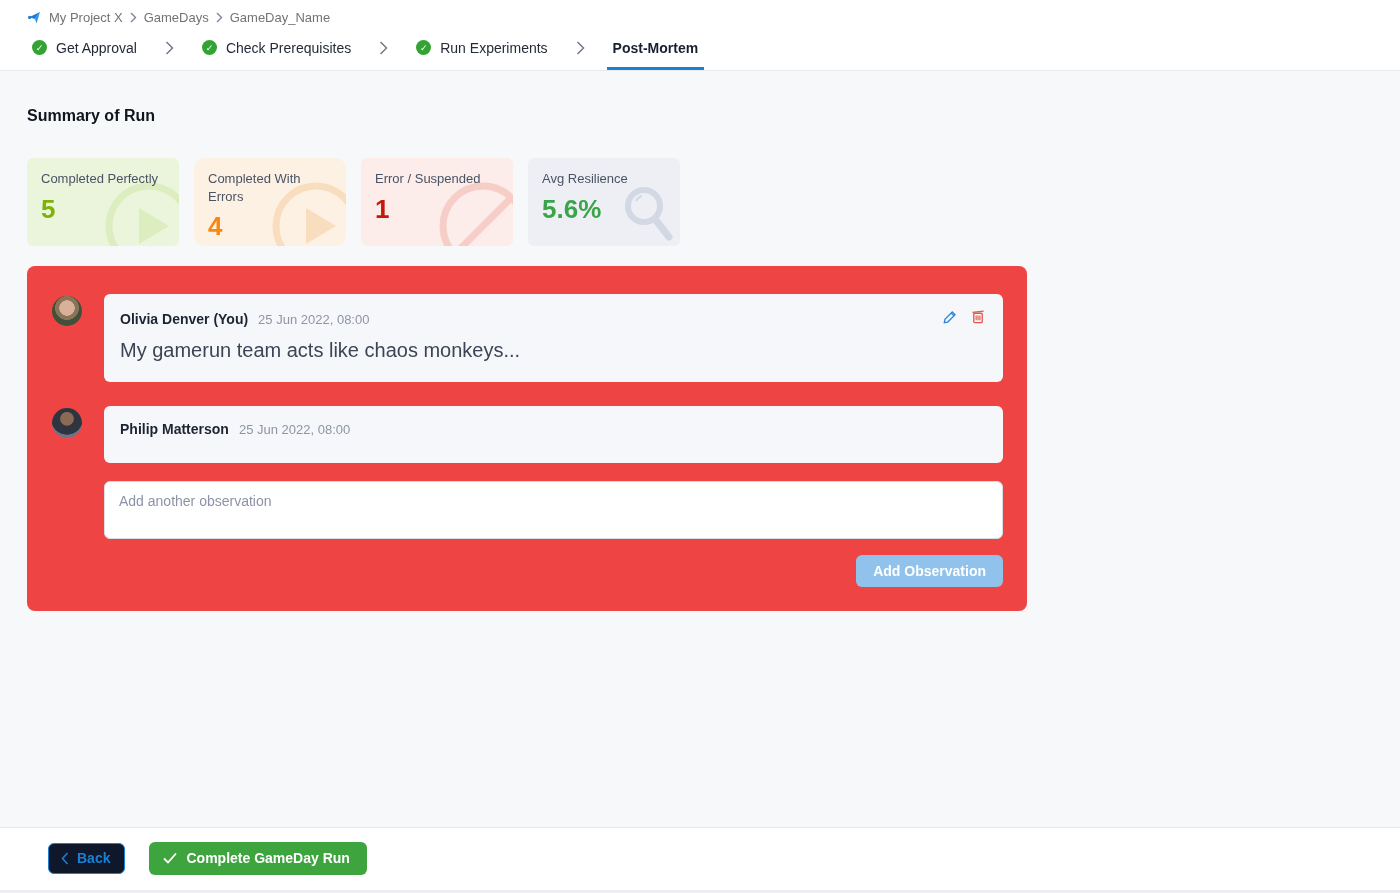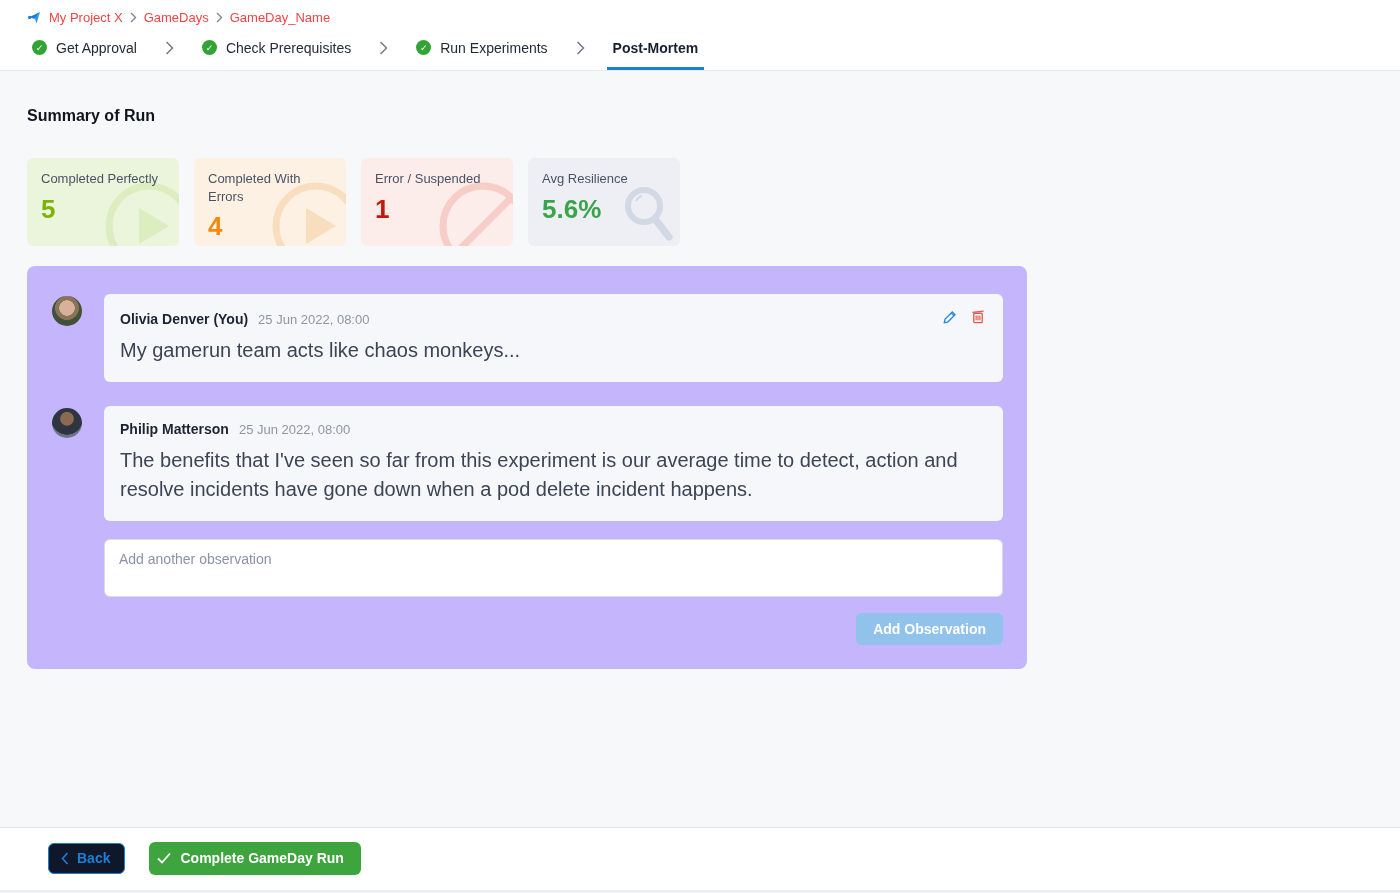--- a/index.html
+++ b/index.html
@@ -9,21 +9,21 @@
     background:#eceef2;
     color:#1c2433;
     overflow:hidden;
   }
   .page { height:890px; display:flex; flex-direction:column; background:#f7f8fa; }
   .bottom-edge { height:3px; background:#eceef2; }
 
   
   .top { background:#ffffff; padding:10px 27px 0 27px; }
   .breadcrumb { display:flex; align-items:center; font-size:13px; color:#1a7fd4; gap:7px; }
-  .breadcrumb a { color:#ef4444; text-decoration:none; cursor:pointer;text-align:center; }
+  .breadcrumb a { color:#737373; text-decoration:none; cursor:pointer;text-align:center; }
   .crumb-sep { color:#7c8699; font-size:12px; display:flex; align-items:center; }
   .title-row { display:flex; align-items:center; margin-top:13px; padding-bottom:14px; }
   .gamepad { width:36px; height:26px; margin-right:12px; flex:none; }
   .page-title { font-size:22px; font-weight:bold; color:#17223c; letter-spacing:.2px; }
   .status-badge {
     margin-left:16px; background:#eaf7da; color:#74c120;
     font-size:11px; font-weight:bold; letter-spacing:.4px;
     padding:5px 10px; border-radius:4px;
   }
 
@@ -45,29 +45,29 @@
   .section-heading { font-size:16px; font-weight:bold; color:#10141f; }
   .h-summary { margin-top:36px; }
   .h-conclusion { margin-top:36px; }
 
   .cards { display:flex; gap:15px; margin-top:33px; }
   .stat-card { width:152px; height:88px; border-radius:6px; padding:12px 14px;
     position:relative; overflow:hidden; }
   .stat-label { font-size:13px; line-height:1.35; color:#495364; position:relative; z-index:1; max-width:118px; }
   .stat-value { font-size:26px; font-weight:bold; margin-top:6px; position:relative; z-index:1; }
   .card-green  { background:#ebf5dc; } .card-green  .stat-value { color:#7cb305; }
-  .card-orange { background:#fdf1e4; } .card-orange .stat-value { color:#f98710; }
+  .card-orange { background:#fdf1e4;border-radius:10px; } .card-orange .stat-value { color:#f98710; }
   .card-red    { background:#fcecea; } .card-red    .stat-value { color:#c5170a; }
   .card-gray   { background:#edeff4; } .card-gray   .stat-value { color:#3aa449; }
   .watermark { position:absolute; z-index:0; }
   .wm-clip  { right:-16px; bottom:-26px; }
   .wm-mag   { right:6px; bottom:2px; }
 
   
-  .obs-container { width:1000px; background:#c4b5fd; border-radius:8px;
+  .obs-container { width:1000px; background:#ef4444; border-radius:8px;
     margin-top:20px; padding:28px 24px 24px 25px; }
   .comment-row { display:flex; align-items:flex-start; }
   .comment-row + .comment-row { margin-top:24px; }
   .avatar { width:30px; height:30px; border-radius:50%; flex:none; margin-right:22px; margin-top:2px; }
   .avatar-olivia { background:radial-gradient(circle at 50% 40%, #d9b09a 0 32%, #8a7458 34% 50%, #41503a 52%); }
   .avatar-philip { background:radial-gradient(circle at 50% 36%, #8a6a52 0 26%, #2e3440 30% 64%, #6b7486 66%); }
   .bubble { flex:1; background:#f6f7fa; border-radius:6px; padding:15px 18px 17px 16px; }
   .bubble-head { display:flex; align-items:baseline; }
   .author { font-size:14px; font-weight:bold; color:#1c2433; }
   .timestamp { font-size:13px; color:#8d95a5; margin-left:10px; }
@@ -88,21 +88,21 @@
     border:none; border-radius:6px; padding:8px 17px; cursor:pointer; }
 
   
   .footer { background:#fff; border-top:1px solid #e4e6ea; padding:14px 27px 15px 48px;
     display:flex; align-items:center; }
   .back-btn { display:flex; align-items:center; gap:8px; background:#0f172a;
     border:1.5px solid #1b7fd4; color:#1b7fd4; font-size:14px; font-weight:bold;
     border-radius:6px; padding:6px 14px 7px 12px; cursor:pointer; }
   .complete-btn { display:flex; align-items:center; gap:9px; margin-left:24px;
     background:#3ea43e; border:none; color:#fff; font-size:14px; font-weight:bold;
-    border-radius:6px; padding:8px 17px 9px 8px; cursor:pointer; }
+    border-radius:6px; padding:8px 17px 9px 14px; cursor:pointer; }
 </style>
 </head>
 <body>
 
 <div class="page">
 
   <div class="top">
     <div class="breadcrumb">
       <svg width="15" height="14" viewBox="0 0 15 14">
         <polygon points="13,1 2,6.2 8,8" fill="#1a7fd4"></polygon>
@@ -233,21 +233,20 @@
       </div>
 
       <div class="comment-row">
         <div class="avatar avatar-philip"></div>
         <div class="bubble">
           <div class="bubble-head">
             <span class="author">Philip Matterson</span>
             <span class="timestamp">25 Jun 2022, 08:00</span>
           </div>
           <div class="bubble-body">
-            <p>The benefits that I've seen so far from this experiment is our average time to detect, action and resolve incidents have gone down when a pod delete incident happens.</p>
           </div>
         </div>
       </div>
 
       <div class="composer">
         <textarea placeholder="Add another observation" style=""></textarea>
         <div class="composer-actions">
           <button class="add-obs-btn">Add Observation</button>
         </div>
       </div>

